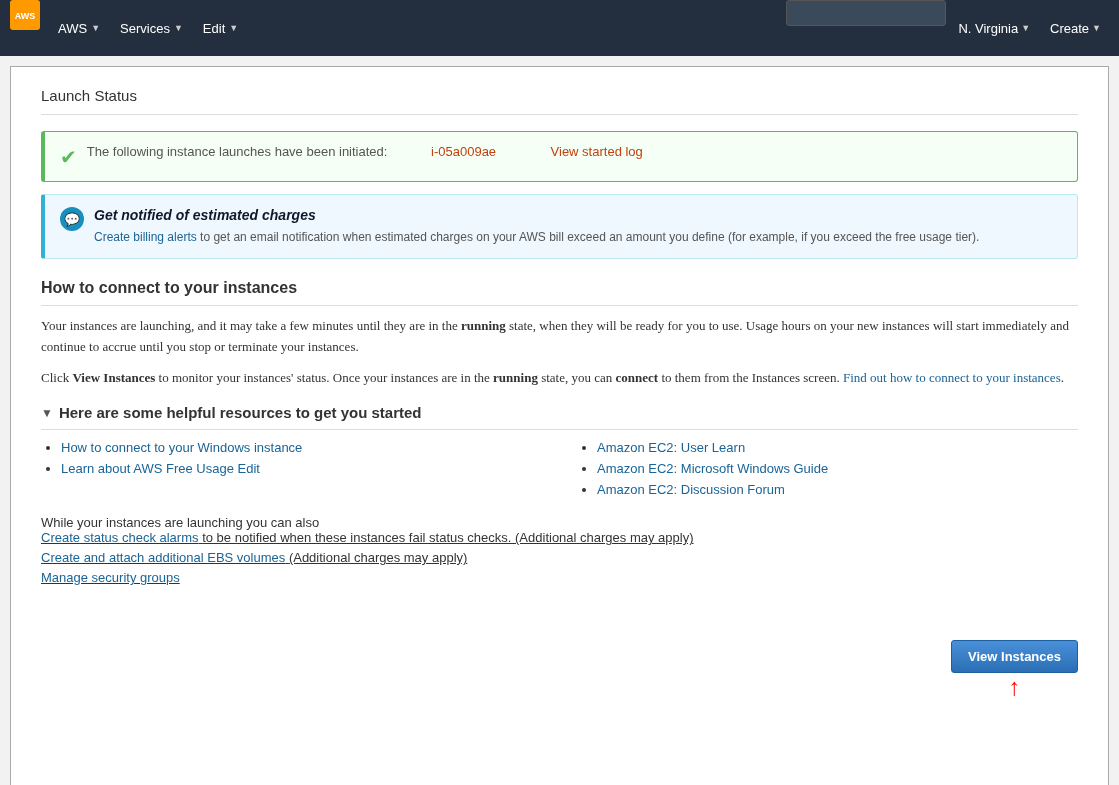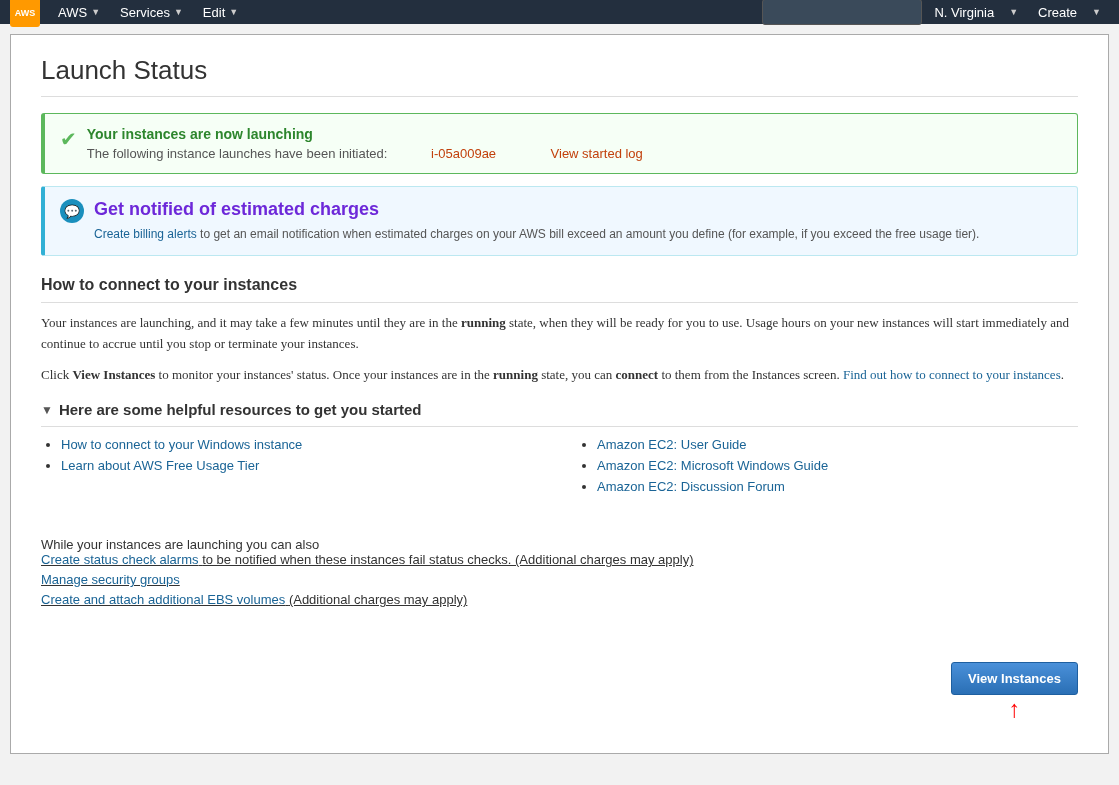--- a/index.html
+++ b/index.html
@@ -1,23 +1,22 @@
 <!DOCTYPE html>
 <html><head>
   <meta charset="utf-8">
   <style>
     * { box-sizing: border-box; margin: 0; padding: 0; }
     body { font-family: Arial, sans-serif; font-size: 13px; background: #f2f2f2; color: #333; }
 
     
     .top-nav {
       background: #232f3e;
-      height: 24px;
-      display: flex;
-      align-items: center;
+      height: 56px;
+      display: flex;
       padding: 0 10px;
       gap: 4px;
     }
     .nav-logo {
       width: 30px;
       height: 30px;
       margin-right: 6px;
     }
     .nav-btn {
       color: #fff;
@@ -45,37 +44,37 @@
     }
     .nav-region-btn, .nav-support-btn {
       color: #fff;
       background: none;
       border: none;
       font-size: 13px;
       padding: 4px 8px;
       cursor: pointer;
       display: flex;
       align-items: center;
-      gap: 15px;
+      gap: 3px;
     }
 
     
     .outer-wrapper {
       border: 1px solid #aaa;
       background: #fff;
       margin: 10px;
       min-height: 720px;
     }
 
     
     .main-content {
       padding: 20px 30px 30px 30px;
     }
     .page-title {
-      font-size: 26px;
+      font-size: 15px;
       font-weight: normal;
       color: #333;
       margin-bottom: 16px;
       padding-bottom: 10px;
       border-bottom: 1px solid #ddd;
     }
 
     
     .success-banner {
       border: 1px solid #5cb85c;
@@ -109,24 +108,25 @@
       border-left: 4px solid #31b0d5;
       border-radius: 3px;
       padding: 12px 15px;
       margin-bottom: 20px;
       background: #f0f8ff;
       display: flex;
       align-items: flex-start;
       gap: 10px;
     }
     .info-title {
-      color: #6d28d9;
-      font-size: 18px;
+      color: #0f172a;
+      font-size: 14px;
       font-weight: bold;
       margin-bottom: 5px;
+      font-style: italic;
     }
     .info-body { color: #555; font-size: 12px; line-height: 1.5; }
     .info-body a { color: #1a6496; text-decoration: none; }
 
     
     .section-heading {
       font-size: 16px;
       font-weight: bold;
       color: #333;
       margin-bottom: 10px;
@@ -155,21 +155,21 @@
       align-items: center;
       gap: 6px;
       padding-bottom: 8px;
       border-bottom: 1px solid #ddd;
     }
     .triangle-icon { font-size: 12px; color: #555; }
 
     .resources-grid {
       display: flex;
       gap: 35px;
-      margin-bottom: 37px;
+      margin-bottom: 12px;
     }
     .resources-col { flex: 1; }
     .resources-col ul {
       list-style: disc;
       padding-left: 20px;
     }
     .resources-col ul li {
       margin-bottom: 6px;
     }
     .resources-col ul li a {
@@ -289,21 +289,20 @@
 </nav>
 
 <div class="outer-wrapper">
   <div class="main-content">
 
     <h1 class="page-title">Launch Status</h1>
 
     <div class="success-banner">
       <div class="success-icon">✔</div>
       <div>
-        <div class="success-title">Your instances are now launching</div>
         <div class="success-body">
           <span>The following instance launches have been initiated:</span>
           <a href="#">i-05a009ae</a>
           &nbsp;&nbsp;
           <a href="#">View started log</a>
         </div>
       </div>
     </div>
 
     <div class="info-banner">
@@ -328,45 +327,45 @@
 
     <div class="resources-heading">
       <span class="triangle-icon">▼</span>
       <span>Here are some helpful resources to get you started</span>
     </div>
 
     <div class="resources-grid">
       <div class="resources-col">
         <ul>
           <li><a href="#">How to connect to your Windows instance</a></li>
-          <li><a href="#">Learn about AWS Free Usage Tier</a></li>
+          <li><a href="#">Learn about AWS Free Usage Edit</a></li>
         </ul>
       </div>
       <div class="resources-col">
         <ul>
-          <li><a href="#">Amazon EC2: User Guide</a></li>
+          <li><a href="#">Amazon EC2: User Learn</a></li>
           <li><a href="#">Amazon EC2: Microsoft Windows Guide</a></li>
           <li><a href="#">Amazon EC2: Discussion Forum</a></li>
         </ul>
       </div>
     </div>
 
     <div class="while-section">
       <p class="while-title">While your instances are launching you can also</p>
       <ul class="while-links">
         <li>
           <a href="#">Create status check alarms</a>
           <span> to be notified when these instances fail status checks. (Additional charges may apply)</span>
         </li>
         <li>
-          <a href="#">Manage security groups</a>
+          <a href="#">Create and attach additional EBS volumes</a>
+          <span> (Additional charges may apply)</span>
         </li>
         <li>
-          <a href="#">Create and attach additional EBS volumes</a>
-          <span> (Additional charges may apply)</span>
+          <a href="#">Manage security groups</a>
         </li>
       </ul>
     </div>
 
   </div>
 
   <div class="footer-area">
     <div class="red-arrow-container">
       <button class="view-instances-btn">View Instances</button>
       <div class="red-arrow">↑</div>

